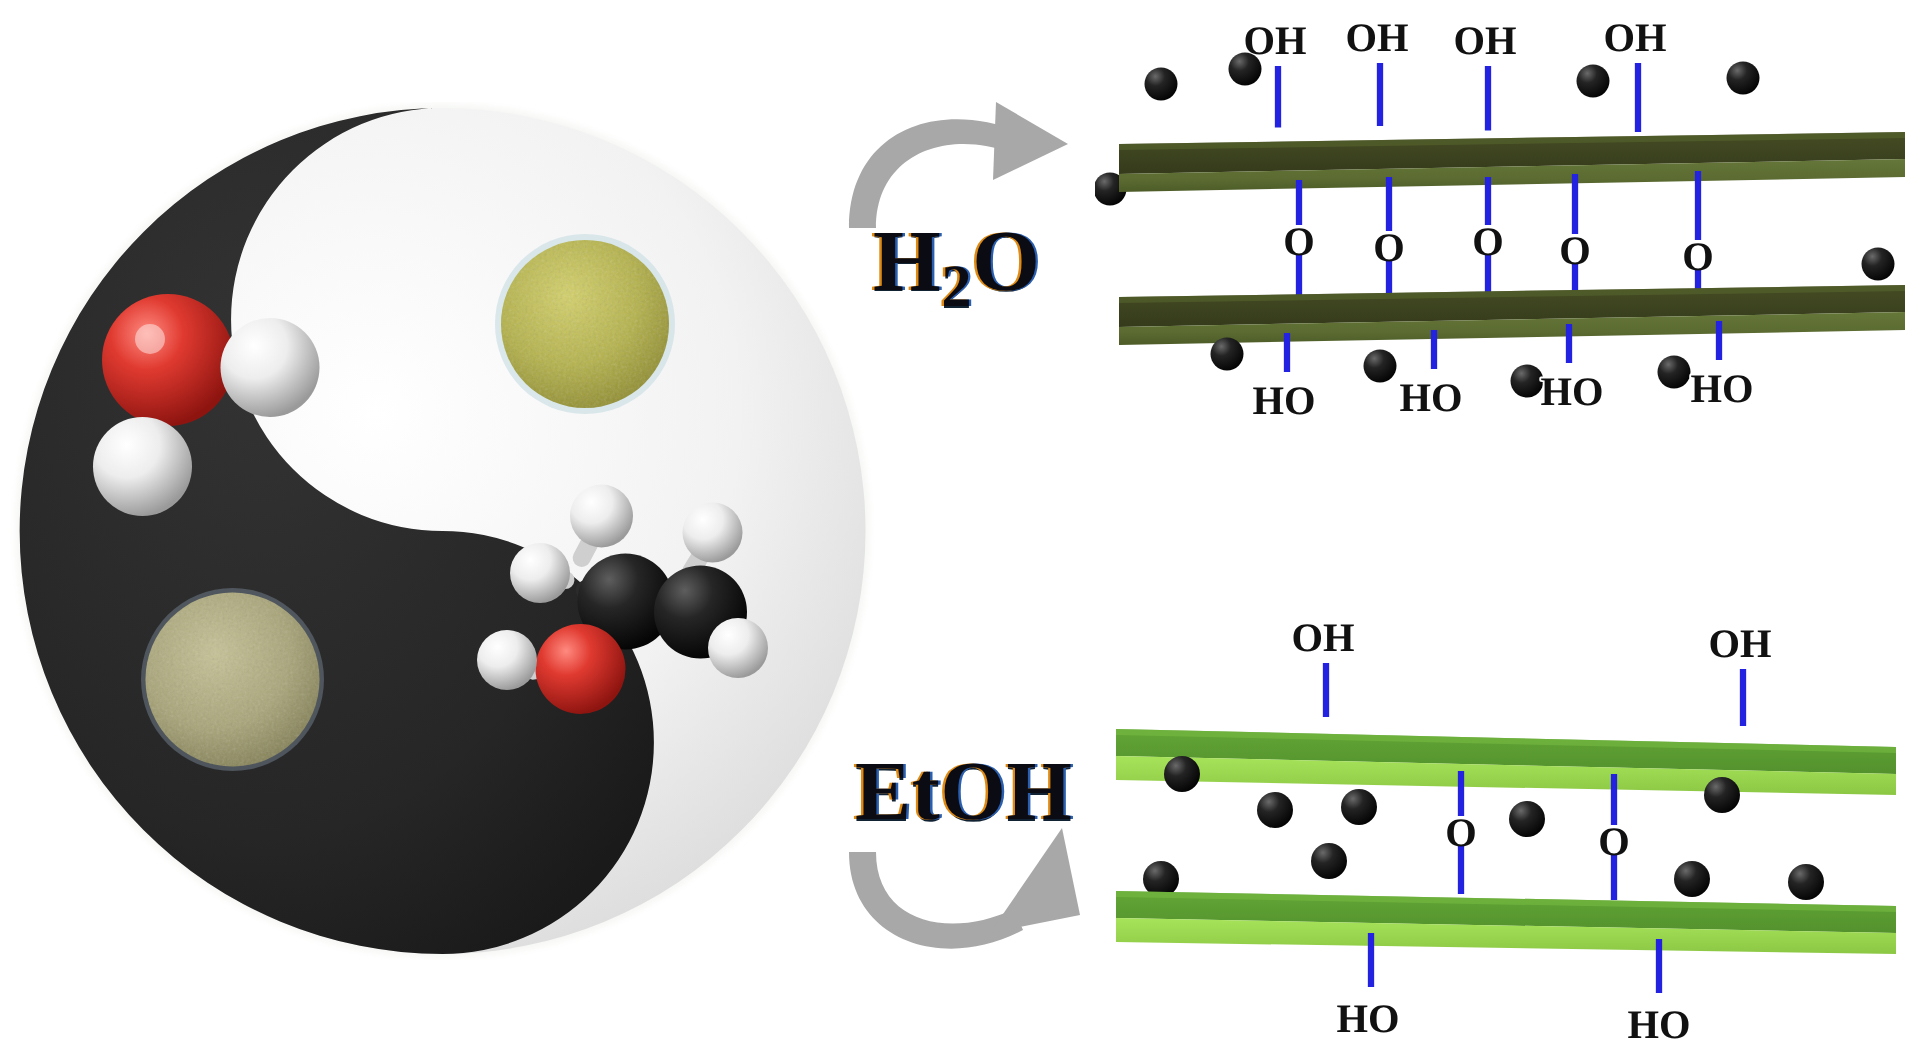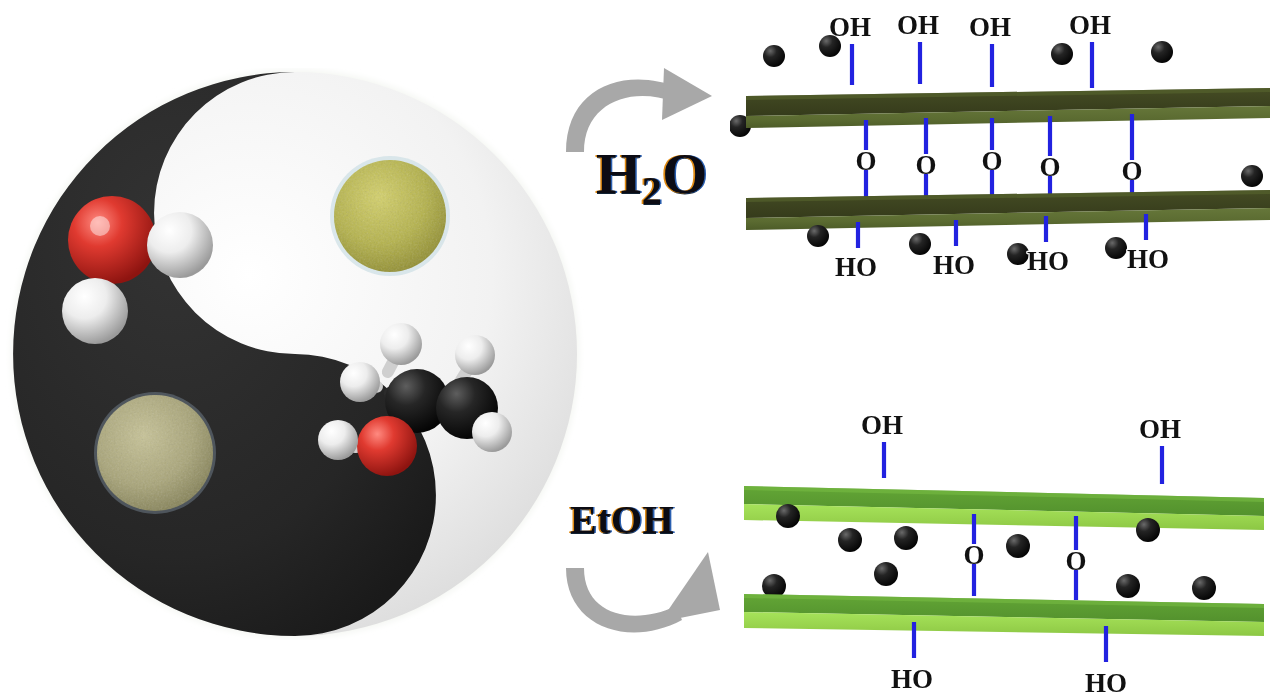--- a/index.html
+++ b/index.html
@@ -9,23 +9,23 @@
   #stage{position:absolute;left:0;top:0;width:1280px;height:699px;background:#fff;}
 
   
   #yinyang{position:absolute;left:5px;top:68px;width:580px;height:572px;}
   #yinyang svg{display:block;width:100%;height:100%;}
 
   
   .rxn-label{position:absolute;font-family:"Liberation Serif",serif;font-weight:bold;
              color:#0b0b14;letter-spacing:.5px;white-space:nowrap;
              text-shadow:-1.6px 0 0 #e08a12, 1.6px 0 0 #2a5fb0, 0 1px 0 #123;}
-  #label-h2o{left:582px;top:140px;font-size:58px;margin-left:14px;}
+  #label-h2o{left:582px;top:140px;font-size:58px;}
   #label-h2o .sub{font-size:40px;vertical-align:-0.28em;}
-  #label-etoh{left:570px;top:496px;font-size:40px;}
+  #label-etoh{left:570px;top:496px;font-size:56px;}
 
   
   .arrow{position:absolute;}
   #arrow-top{left:552px;top:60px;width:200px;height:100px;}
   #arrow-bottom{left:552px;top:548px;width:200px;height:100px;}
   .arrow svg{display:block;width:100%;height:100%;}
 
   
   .structure{position:absolute;}
   #structure-water{left:730px;top:8px;width:548px;height:280px;}

